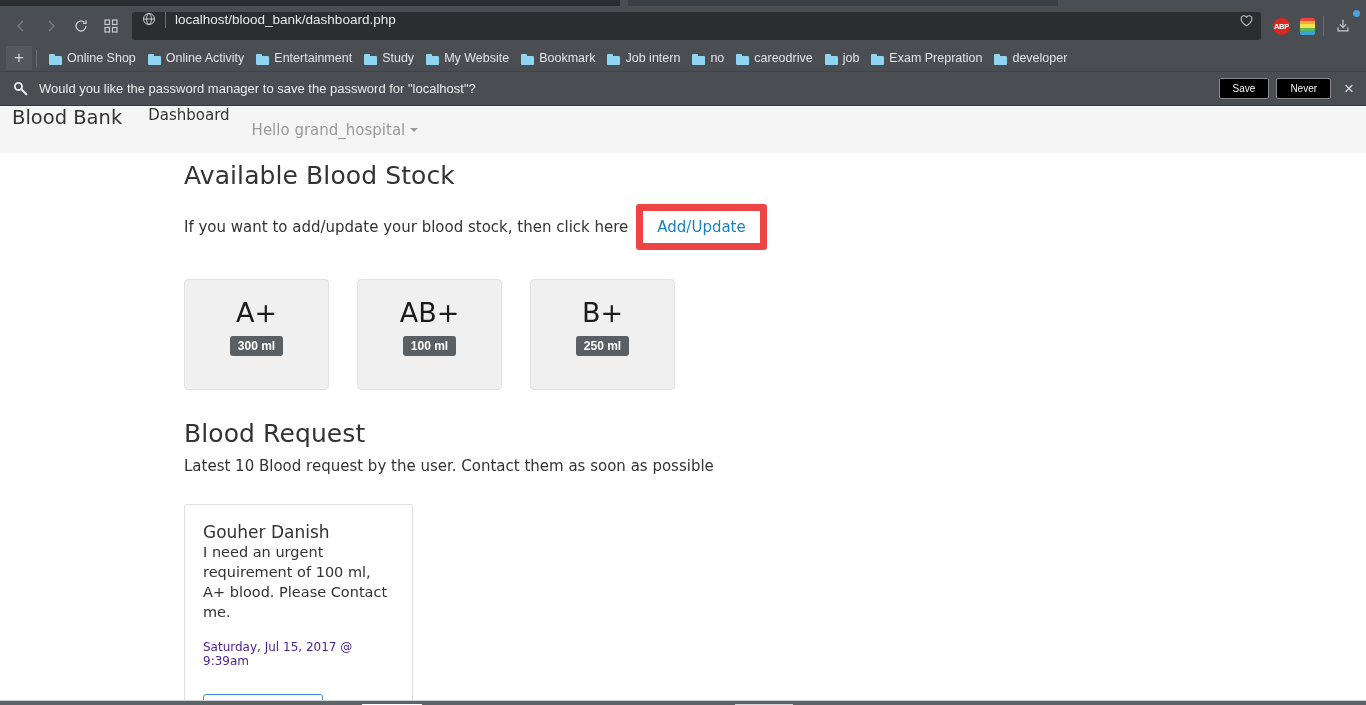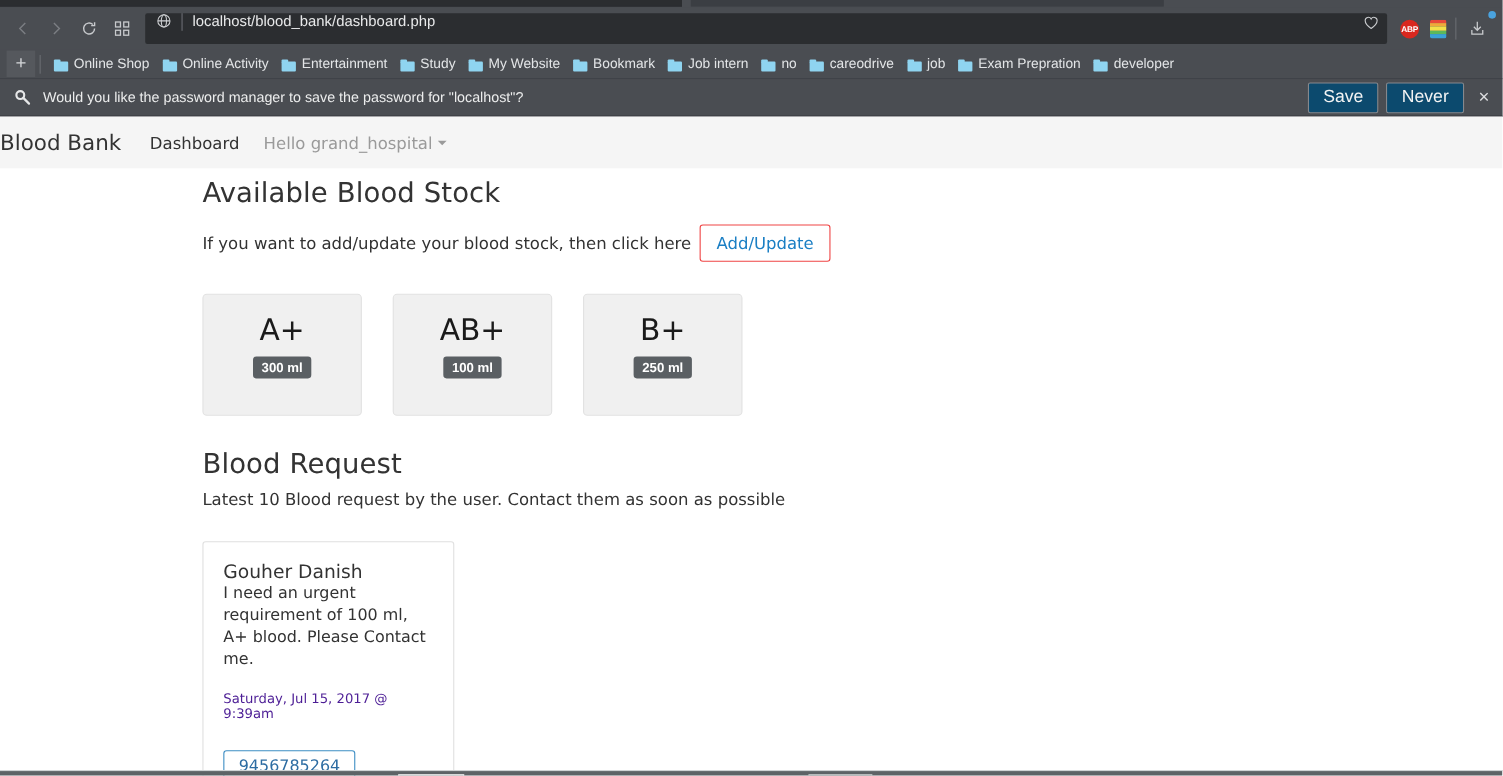--- a/index.html
+++ b/index.html
@@ -133,24 +133,24 @@
   #pw-bar {
     height: 34px;
     background: #4a4d52;
     border-bottom: 1px solid #35383c;
     display: flex; align-items: center;
     padding: 0 8px 0 12px;
   }
   #pw-key-icon { color: #e6e7e8; display:flex; align-items:center; margin-right: 10px; }
   #pw-text { color: #eceded; font-size: 13px; flex: 1 1 auto; }
   .pw-btn {
-    background: #0c4a6e;
+    background: #000000;
     border: 1px solid #85888d;
     color: #f2f3f3;
-    font-size: 16px;
+    font-size: 10px;
     padding: 4px 13px;
     border-radius: 2px;
     margin-left: 7px;
     font-family: "Liberation Sans", sans-serif;
   }
   #pw-close {
     color: #dcdddf; font-size: 17px; font-weight: 300;
     margin-left: 13px; margin-right: 4px;
     line-height: 1;
   }
@@ -159,22 +159,21 @@
   #page {
     background: #fff;
     height: 610px;
     overflow: hidden;
     position: relative;
   }
   #app-navbar {
     height: 47px;
     background: #f5f5f5;
     display: flex;
-    align-items: center;
-    padding-left: 0;
+    padding-left: 12px;
     gap: 0;
   }
   #brand {
     font-size: 19.5px;
     color: #333;
     font-weight: 400;
     margin-right: 26px;
     font-family: "DejaVu Sans", sans-serif;
   }
   .nav-link {
@@ -209,21 +208,21 @@
     color: #333;
     font-family: "DejaVu Sans", sans-serif;
   }
   #stock-row-line {
     display: flex;
     align-items: center;
     gap: 8px;
   }
   #add-update-btn {
     background: #fff;
-    border: 1px solid #ef4444;
+    border: 7px solid #ef4444;
     color: #1b7fc4;
     font-size: 15px;
     padding: 7px 14px;
     border-radius: 3px;
     font-family: "DejaVu Sans", sans-serif;
     cursor: pointer;
   }
 
   #stock-cards {
     display: flex;

